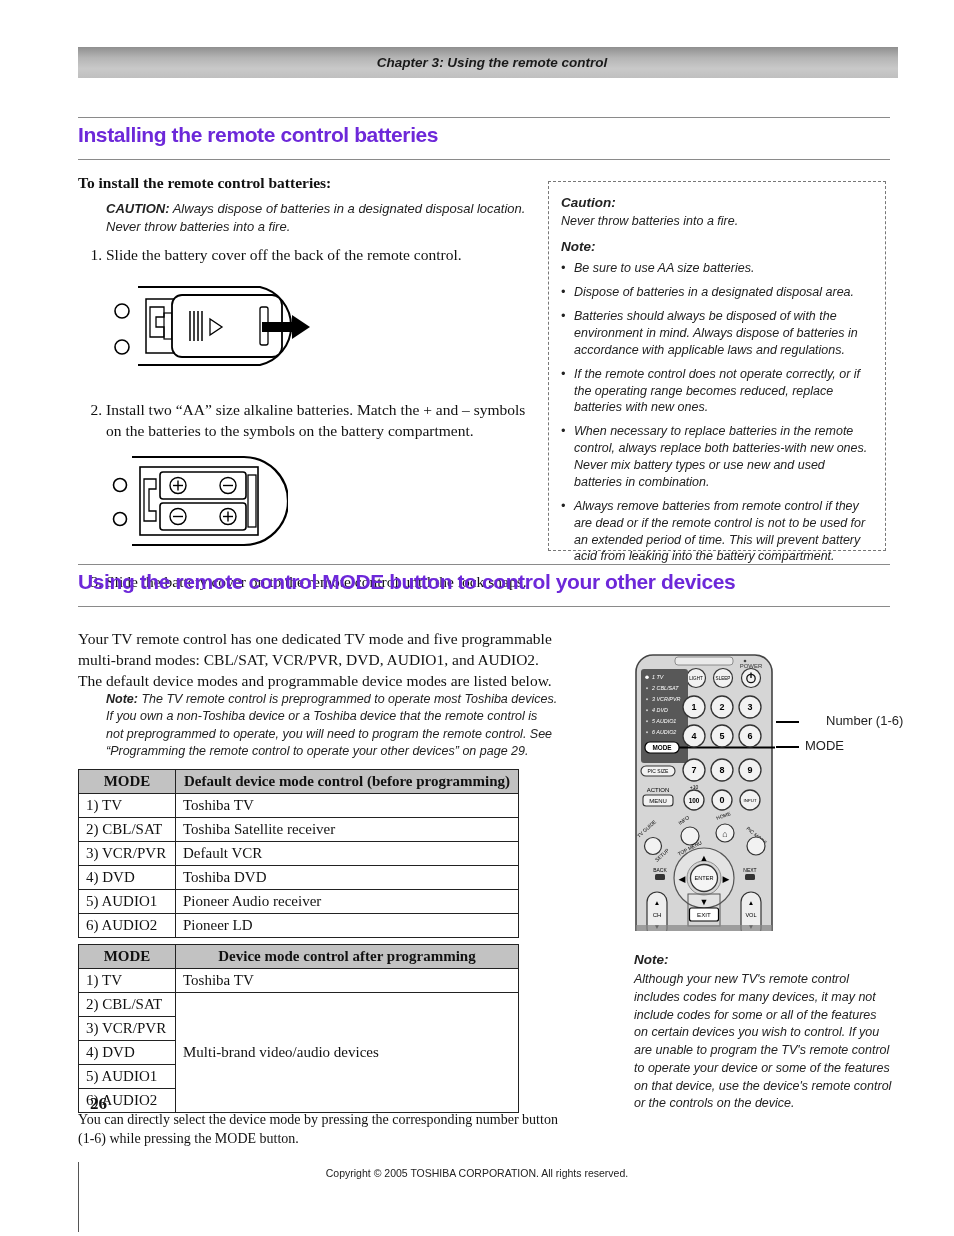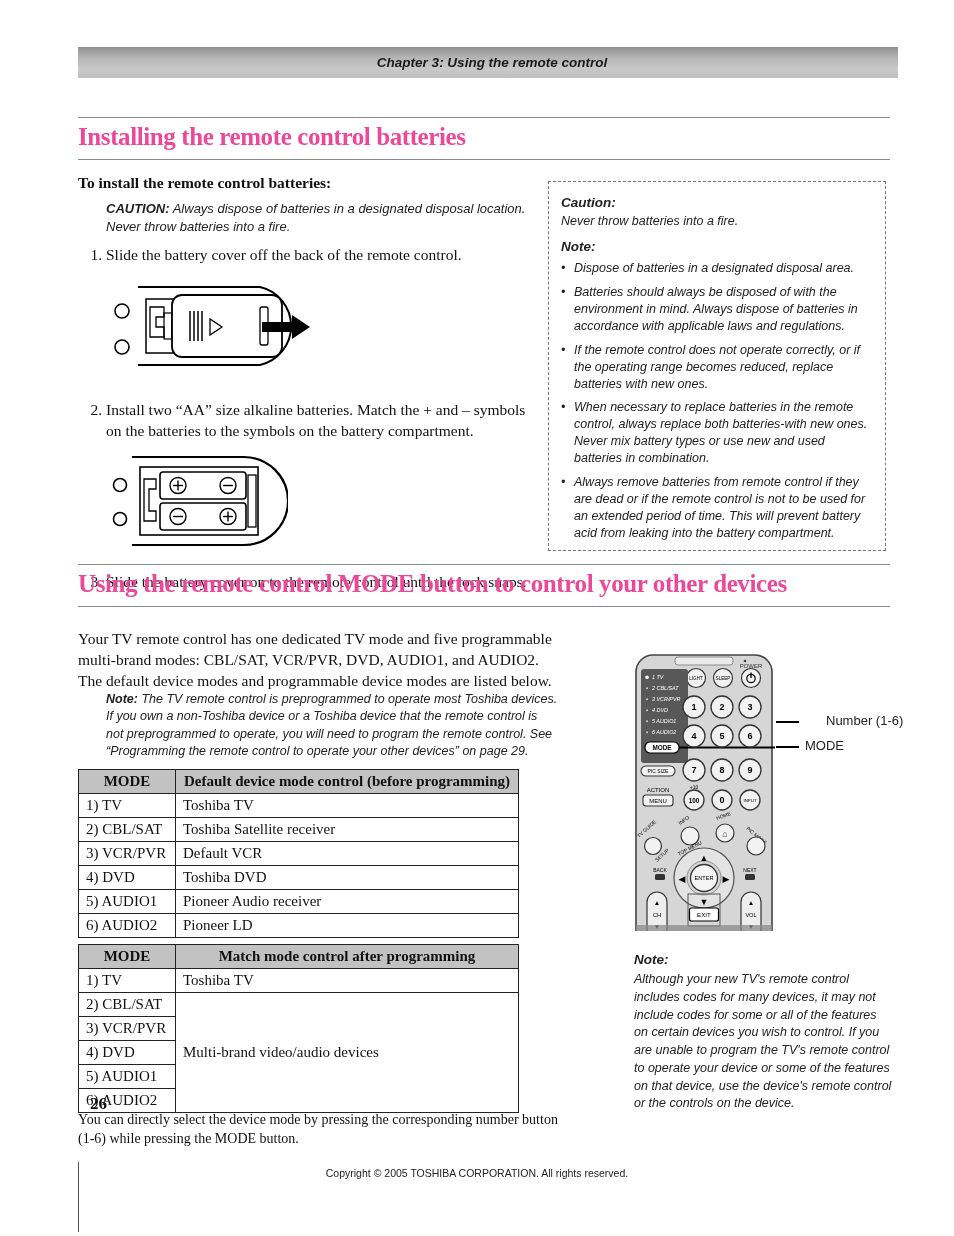--- a/index.html
+++ b/index.html
@@ -8,22 +8,22 @@
   .abs{position:absolute;}
 
   
   .chapter-bar{left:78px;top:47px;width:812px;height:31px;
     background:linear-gradient(to bottom,#8f8f8f 0%,#b5b5b5 35%,#c9c9c9 70%,#bfbfbf 100%);
     display:flex;align-items:center;justify-content:center;padding-left:8px;}
   .chapter-bar span{font-family:"Liberation Sans",sans-serif;font-weight:bold;font-style:italic;
     font-size:13.5px;color:#1a1a1a;}
 
   .rule{background:#8a8a8a;height:1px;left:78px;width:812px;}
-  .sec-title{left:78px;width:812px;font-family:Liberation Serif, serif;font-weight:bold;
-    font-size:25px;letter-spacing:-0.4px;color:#ec4899;white-space:nowrap;}
+  .sec-title{left:78px;width:812px;font-family:Liberation Sans, sans-serif;font-weight:bold;
+    font-size:21px;letter-spacing:-0.4px;color:#6d28d9;white-space:nowrap;}
 
   
   .leftcol{left:78px;top:174px;width:466px;}
   .leftcol h3{margin:0 0 8px 0;font-size:15.5px;font-weight:bold;}
   .caution-p{margin:0 0 10px 28px;font-family:"Liberation Sans",sans-serif;font-style:italic;
     font-size:13px;line-height:1.35;color:#222;}
   .caution-p b{font-weight:bold;}
   ol.steps{margin:0 0 0 8px;padding-left:20px;font-size:15.5px;line-height:1.3;}
   ol.steps>li{margin-bottom:8px;}
   .illus{margin:8px 0 10px 4px;}
@@ -142,20 +142,21 @@
         <span>Slide the battery cover on to the remote control until the lock snaps.</span>
       </li>
     </ol>
   </div>
 
   <div class="abs sidebar">
     <div class="lbl">Caution:</div>
     <p>Never throw batteries into a fire.</p>
     <div class="lbl">Note:</div>
     <ul>
+      <li>Be sure to use AA size batteries.</li>
       <li>Dispose of batteries in a designated disposal area.</li>
       <li>Batteries should always be disposed of with the environment in mind. Always dispose of batteries in accordance with applicable laws and regulations.</li>
       <li>If the remote control does not operate correctly, or if the operating range becomes reduced, replace batteries with new ones.</li>
       <li>When necessary to replace batteries in the remote control, always replace both batteries-with new ones. Never mix battery types or use new and used batteries in combination.</li>
       <li>Always remove batteries from remote control if they are dead or if the remote control is not to be used for an extended period of time. This will prevent battery acid from leaking into the battery compartment.</li>
     </ul>
   </div>
 
   <div class="abs rule" style="top:564px"></div>
   <div class="abs sec-title" style="top:570px">Using the remote control MODE button to control your other devices</div>
@@ -206,21 +207,21 @@
     </table>
 
   <table class="abs modes" style="left:78px;top:944px">
     <colgroup>
         <col class="col-mode">
         <col>
       </colgroup>
     <tbody>
         <tr>
       <th>MODE</th>
-      <th>Match mode control after programming</th>
+      <th>Device mode control after programming</th>
     </tr>
     <tr>
           <td>1) TV</td>
           <td>Toshiba TV</td>
         </tr>
     <tr>
           <td>2) CBL/SAT</td>
           <td class="merged" rowspan="5">Multi-brand video/audio devices</td>
         </tr>
     <tr>

